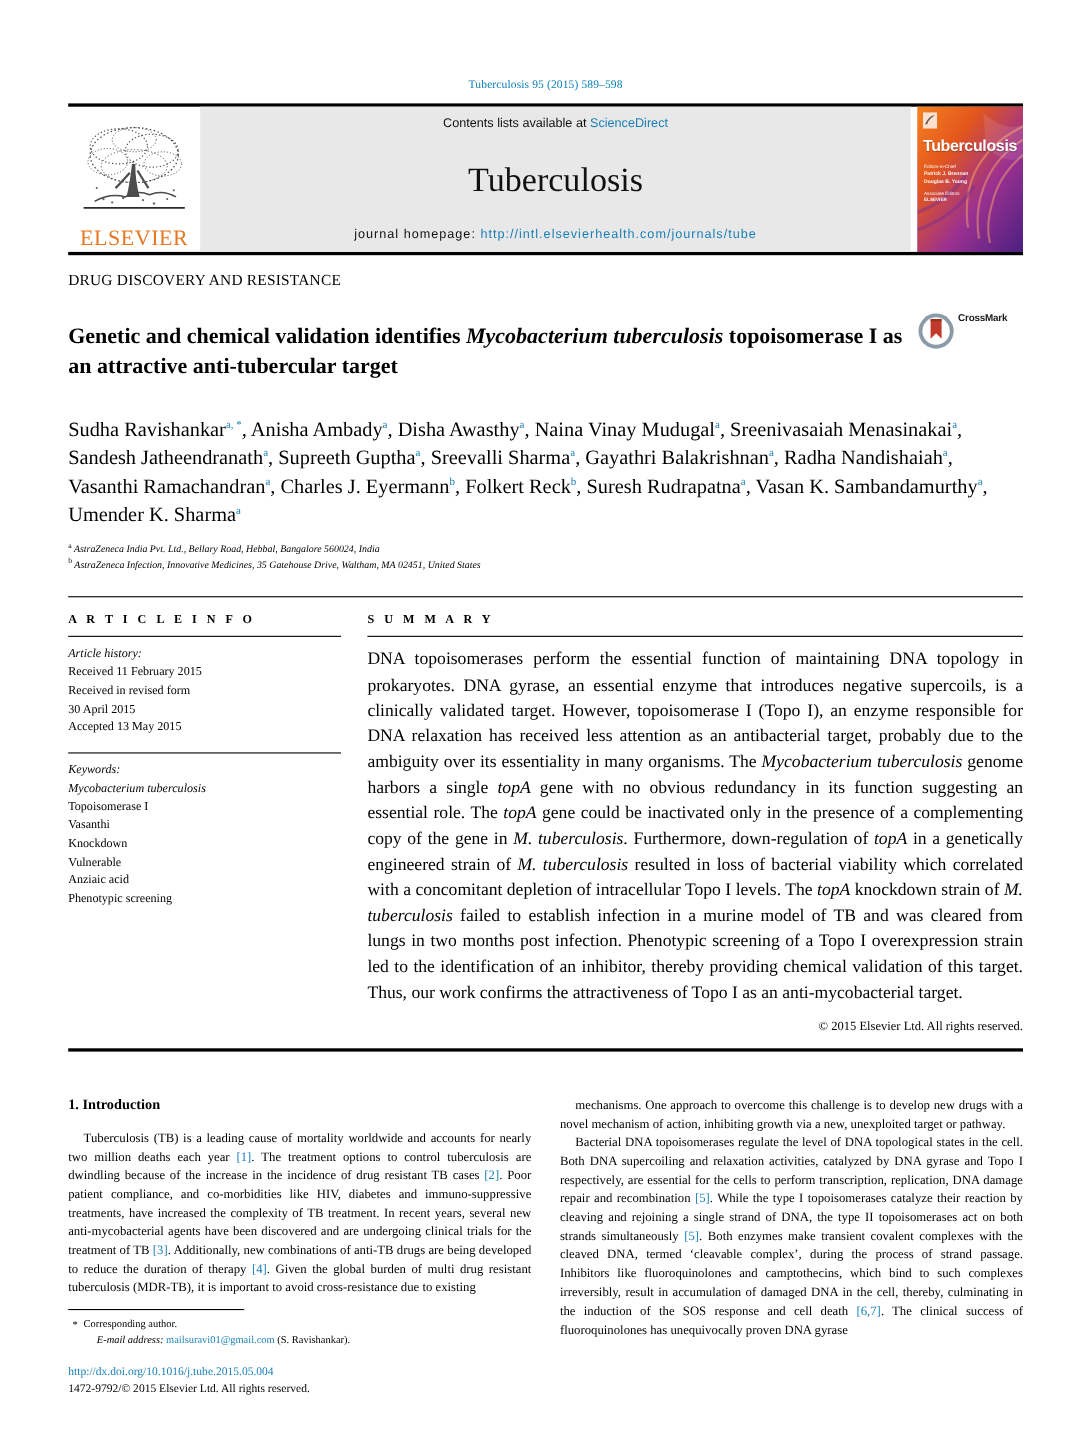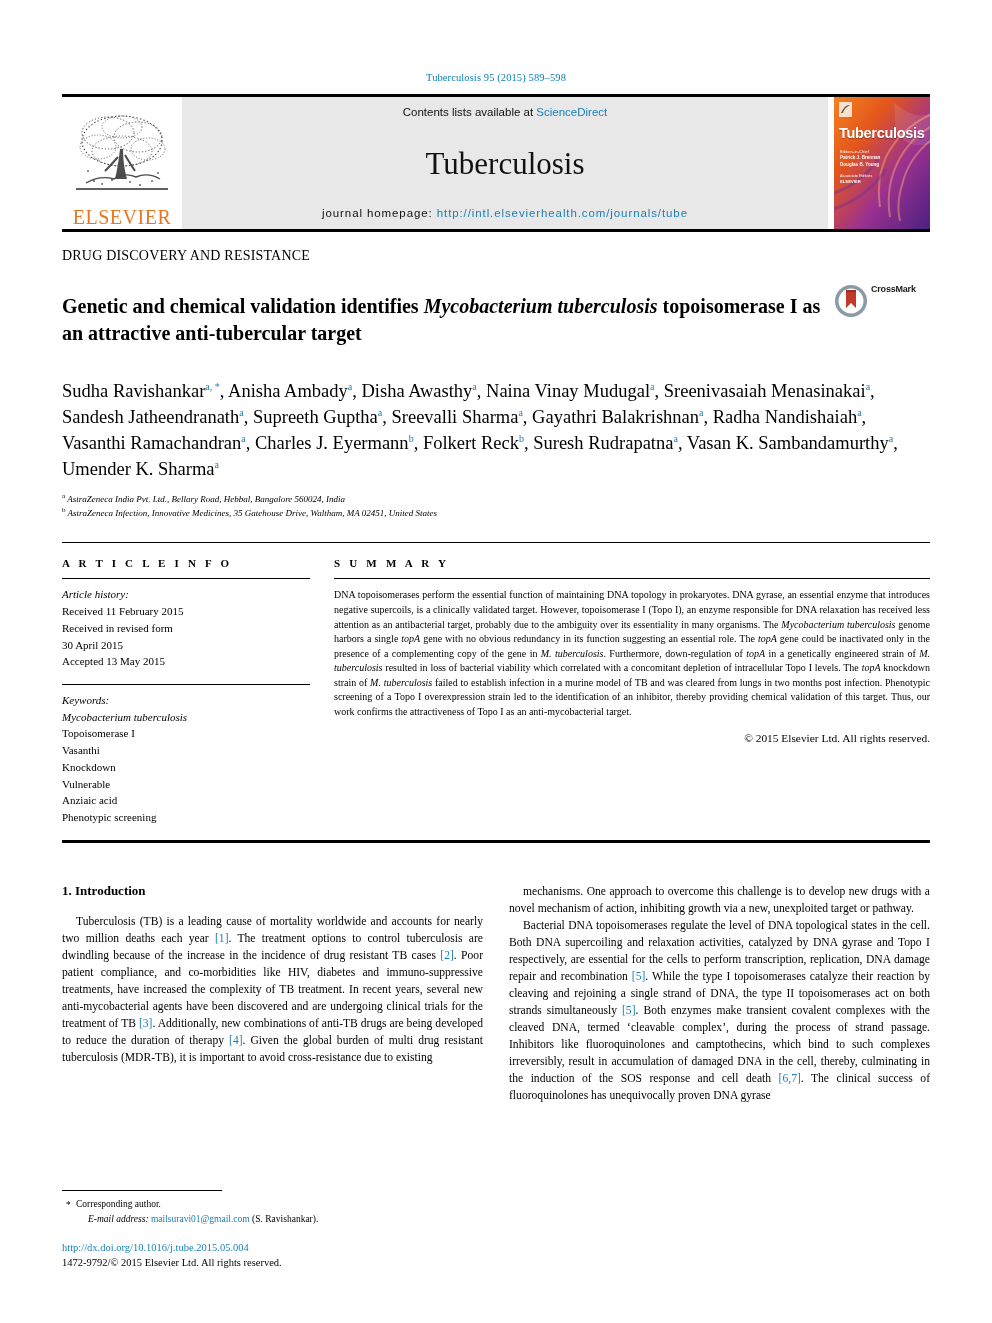--- a/index.html
+++ b/index.html
@@ -253,21 +253,21 @@
     font-style: italic;
   }
   .info-group.keywords {
     margin-top: 14px;
     border-top: 1.5px solid #000;
   }
   .kw-italic { font-style: italic; }
 
   .summary-rule { border-bottom: 1.5px solid #000; }
   .summary-text {
-    font-size: 10px;
+    font-size: 16px;
     line-height: 1.455;
     text-align: justify;
     padding-top: 9px;
   }
   .summary-text i { font-style: italic; }
   .copyright {
     text-align: right;
     font-size: 11.4px;
     margin-top: 13px;
   }

